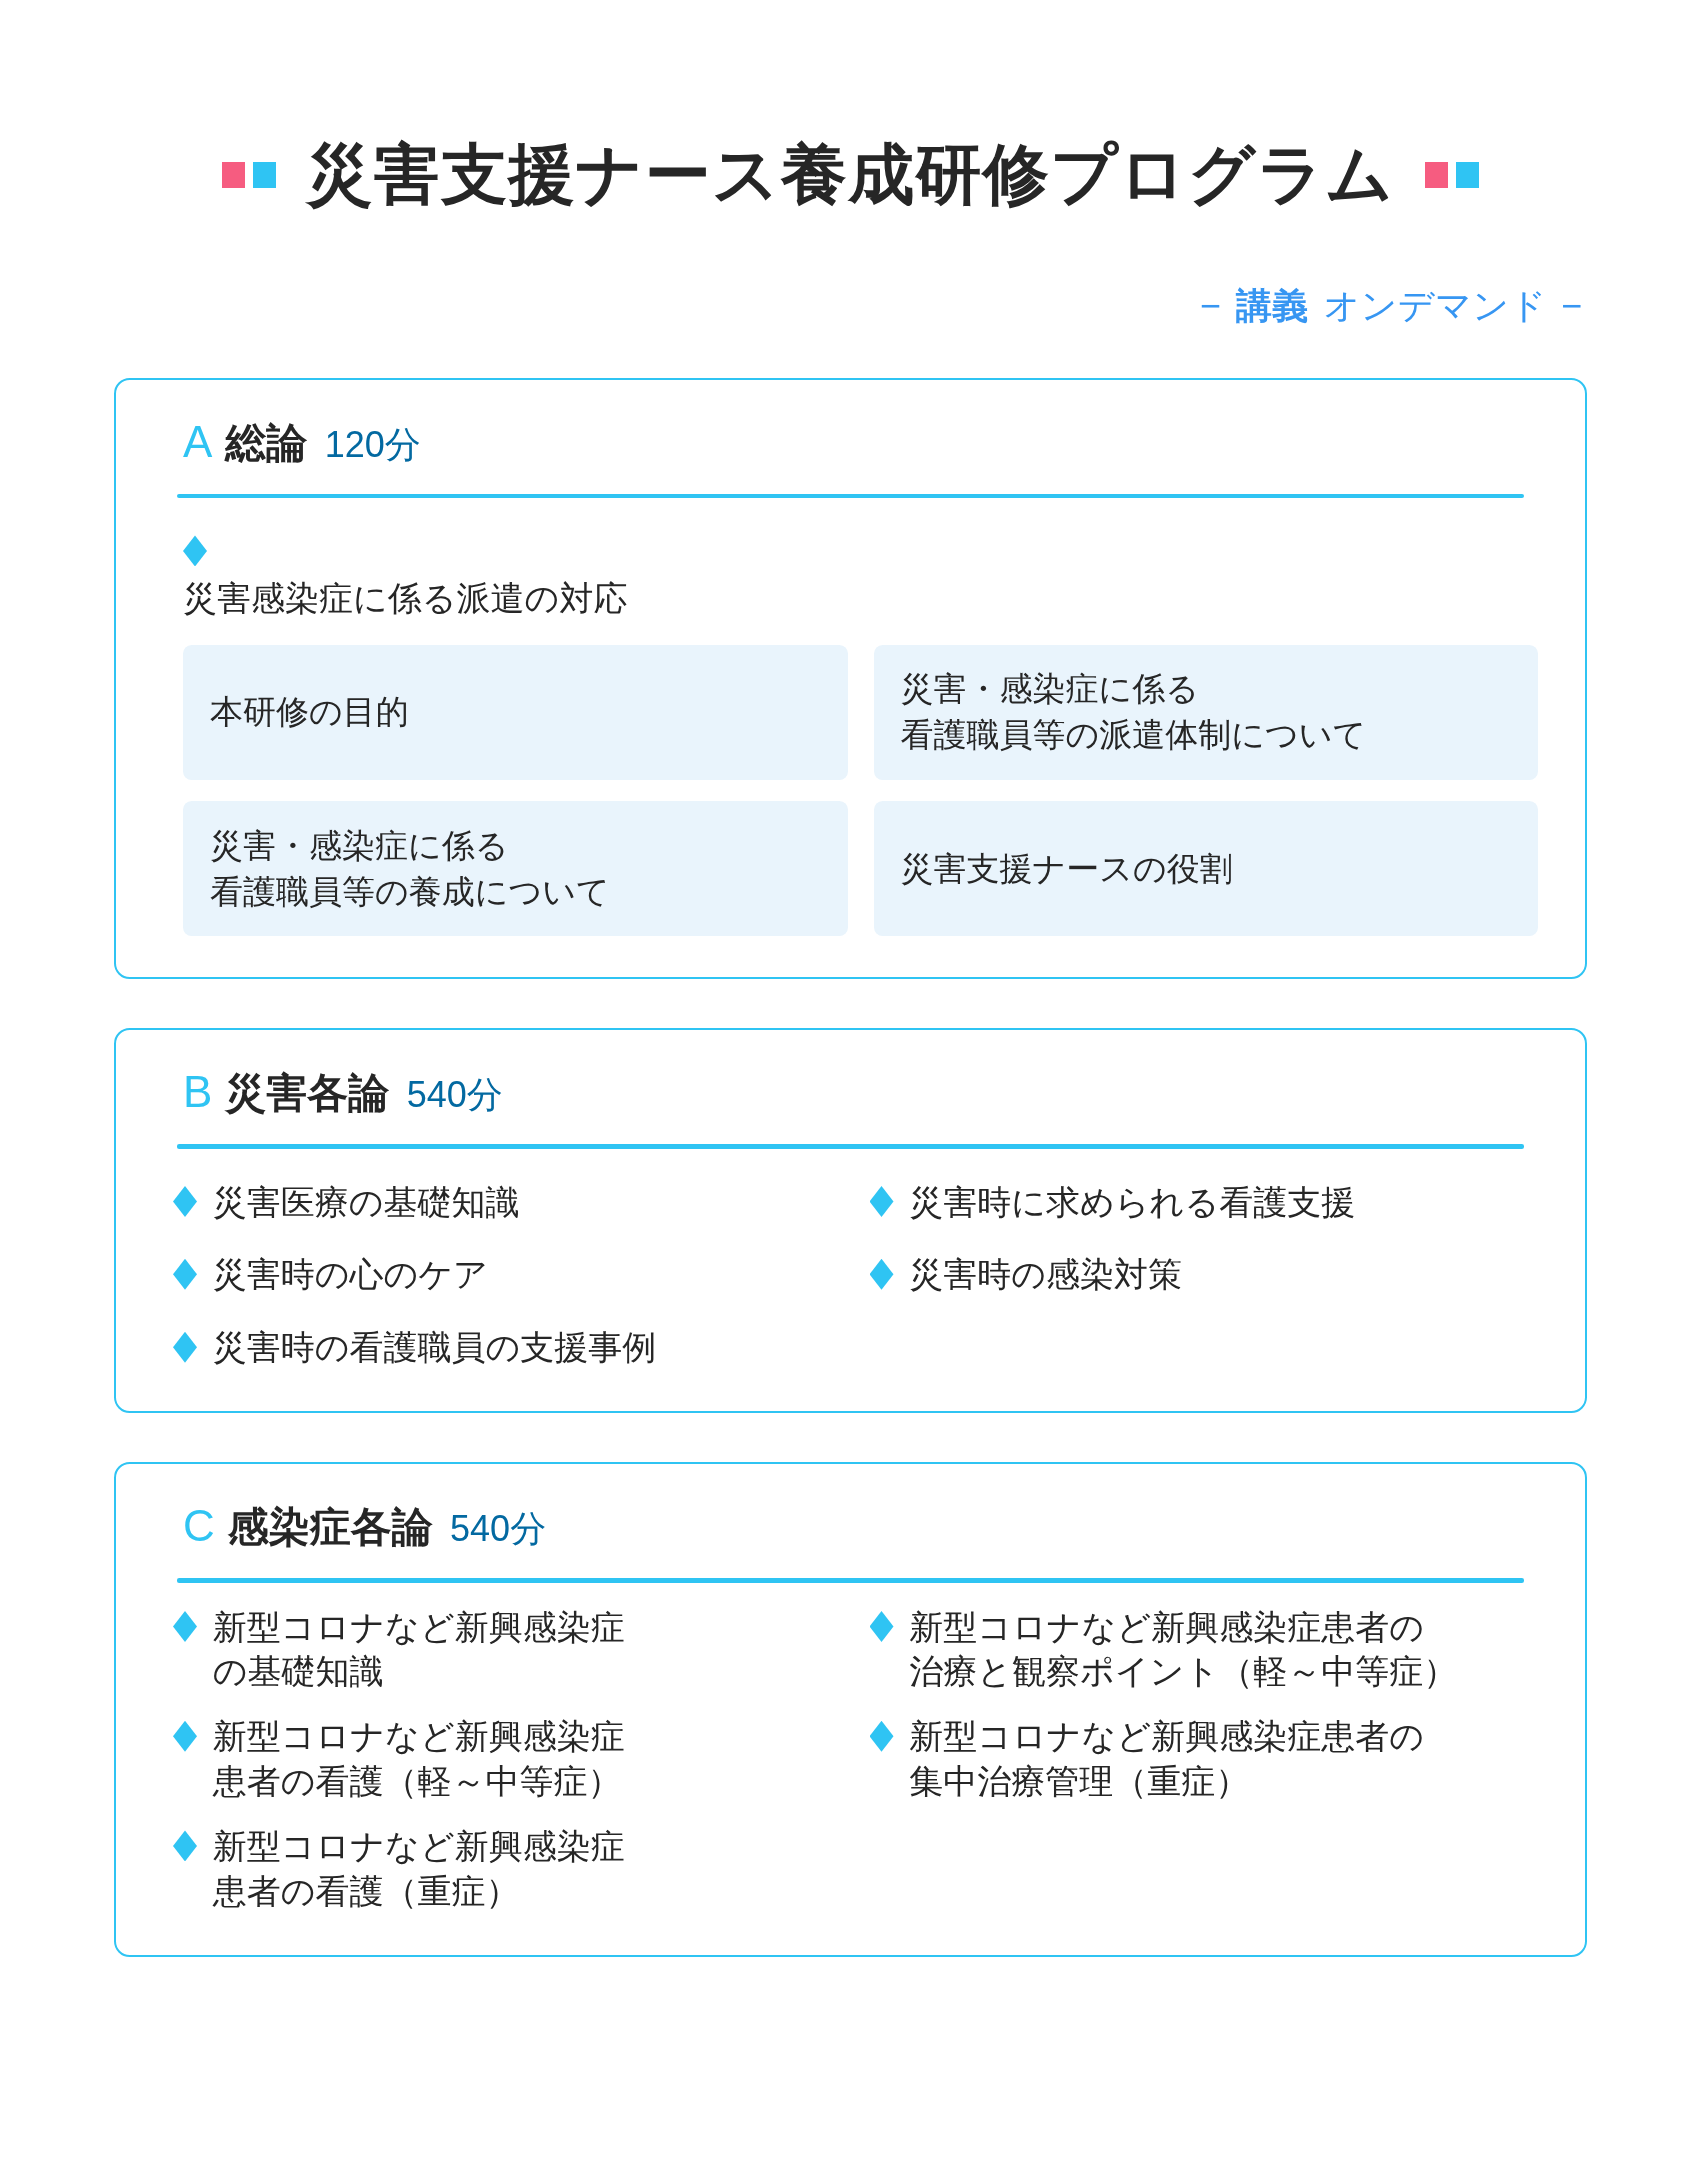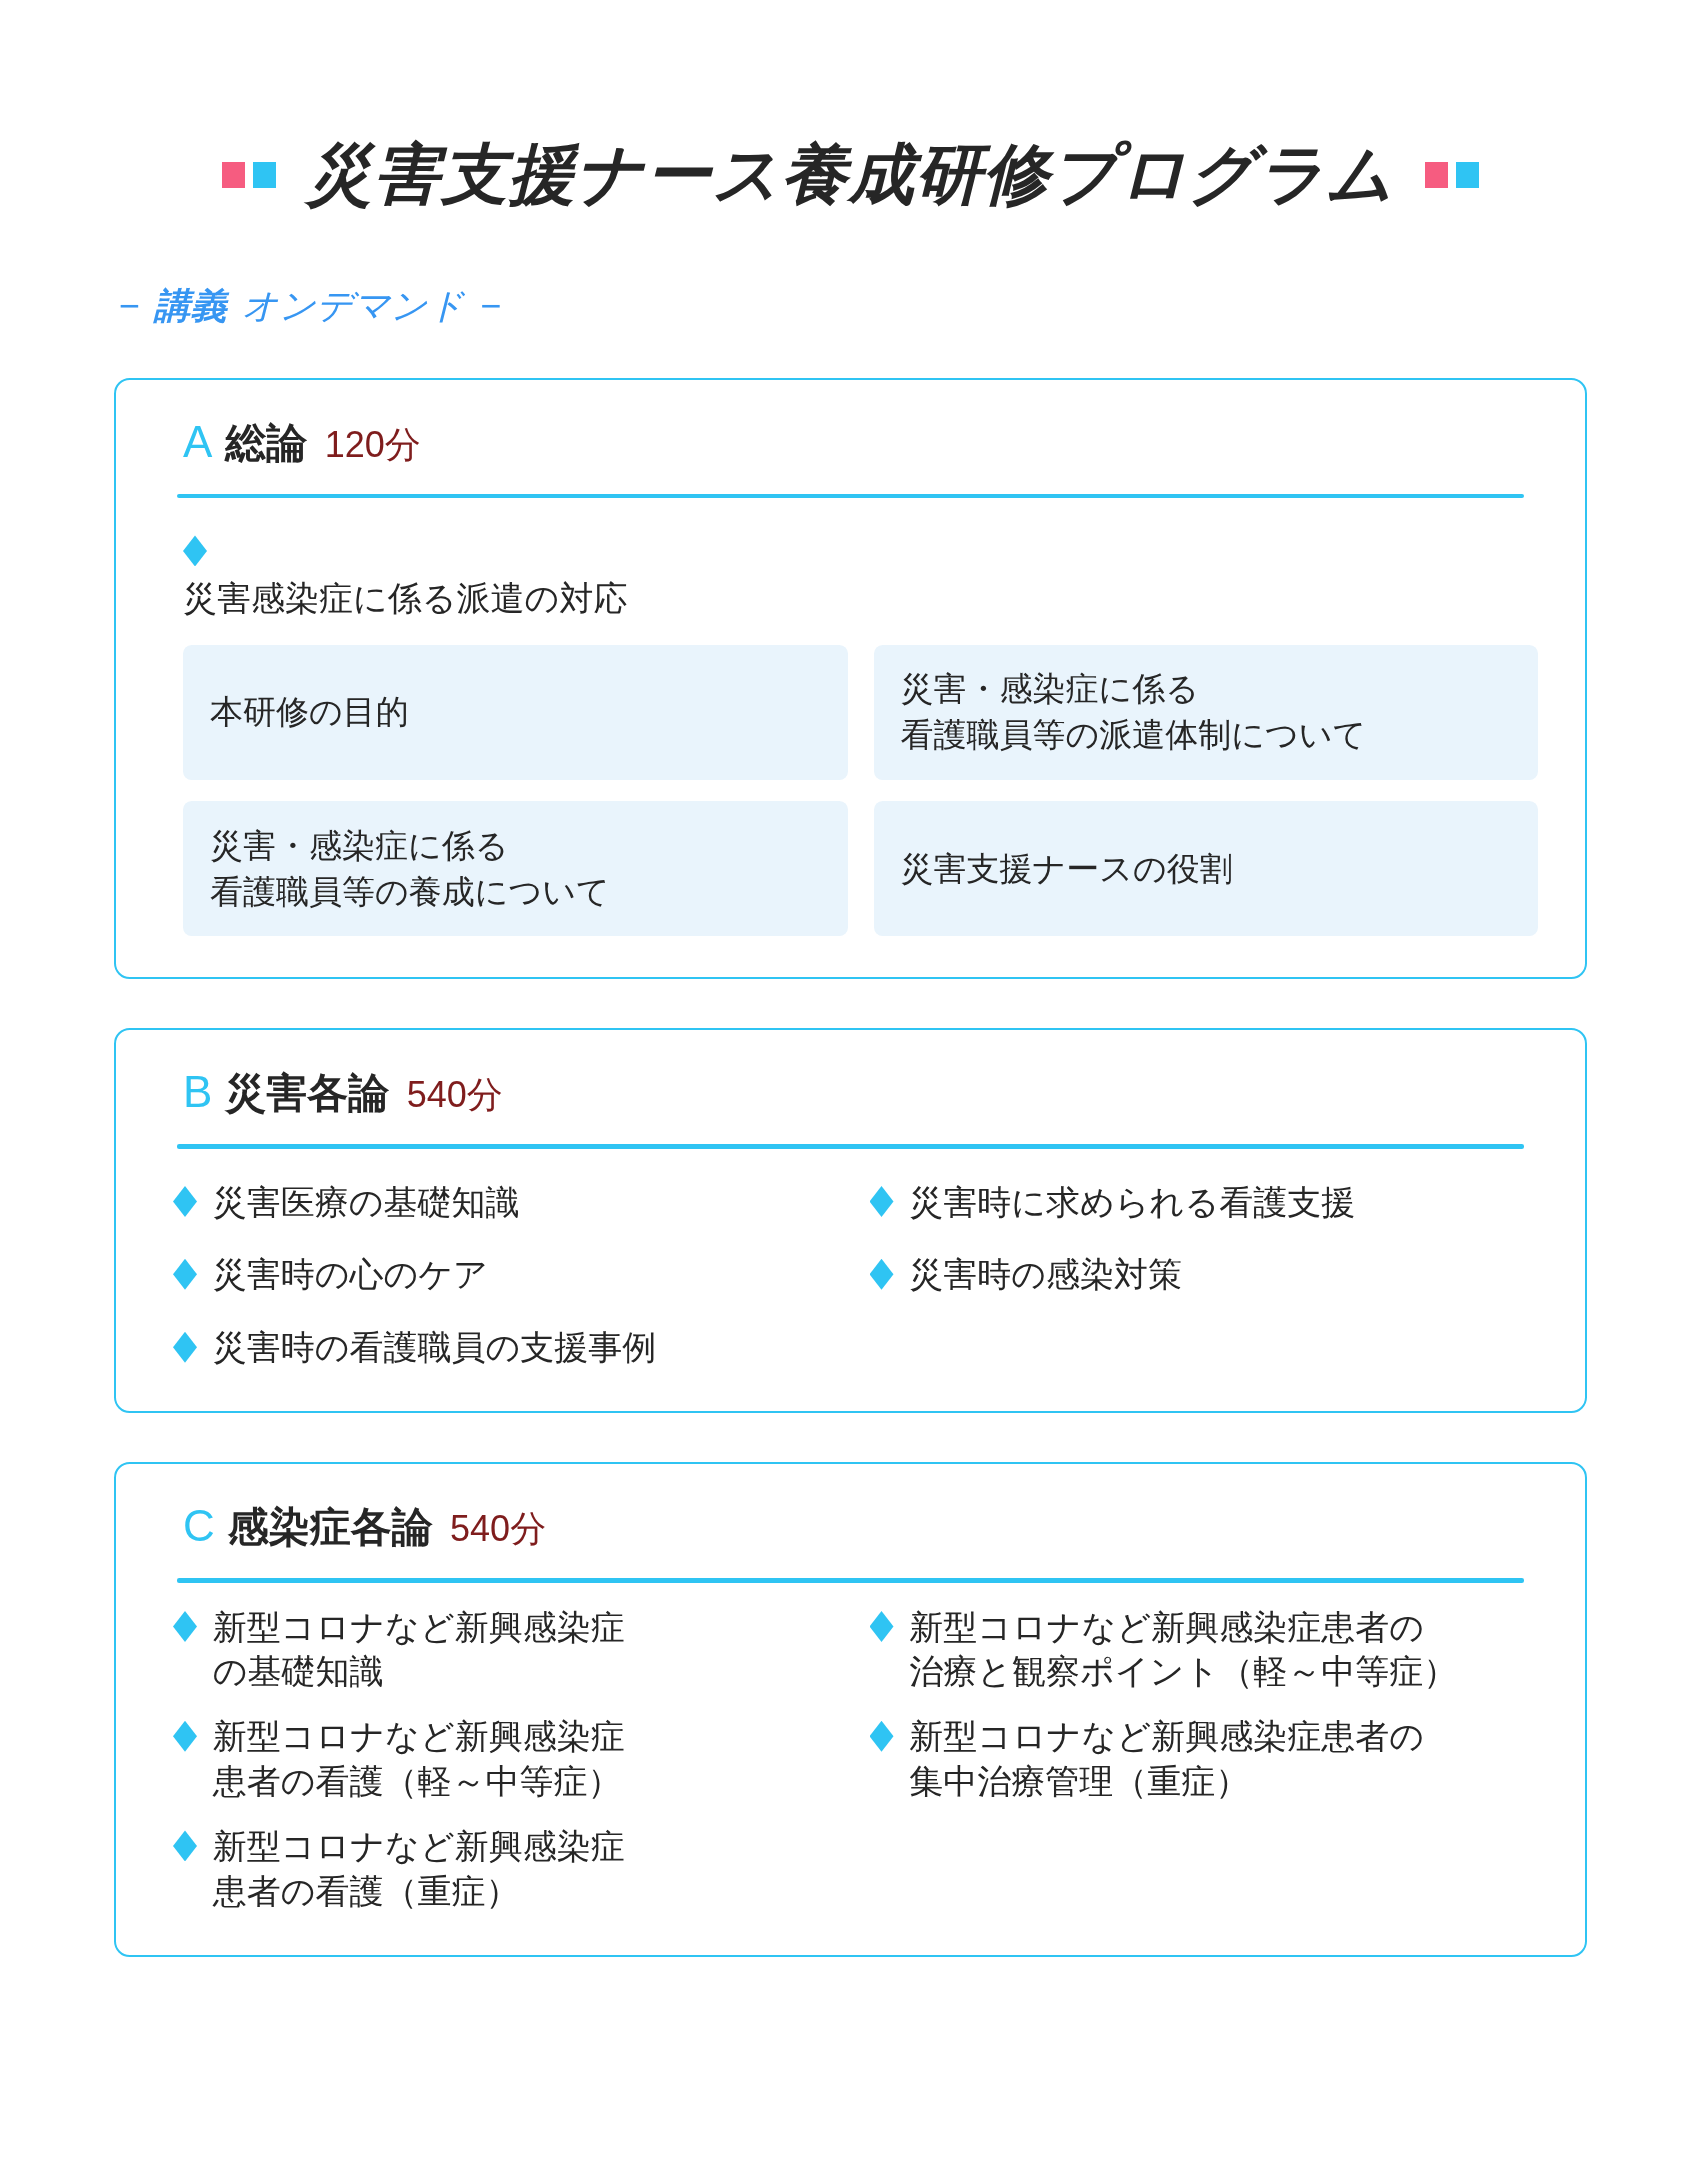--- a/index.html
+++ b/index.html
@@ -19,22 +19,21 @@
     position: relative;
     width: 1701px;
     height: 2172px;
     box-sizing: border-box;
     padding: 0 114px;
   }
 
   
   .header {
     padding-top: 94px;
-    text-align: left;
-    font-style: italic;
+    text-align: right;
   }
   .title-row {
     display: flex;
     align-items: center;
     justify-content: center;
     gap: 31px;
   }
   .deco {
     display: flex;
     gap: 7.1px;
@@ -106,21 +105,21 @@
   }
   .card-title {
     font-size: 41px;
     font-weight: 700;
     color: #262626;
     line-height: 1;
   }
   .card-duration {
     font-size: 36px;
     font-weight: 400;
-    color: #7f1d1d;
+    color: #0369a1;
     line-height: 1;
     padding-left: 4.3px;
   }
 
   .divider {
     height: 4.3px;
     background: #2FC4F3;
     margin: 30px 14.3px 0 14.3px;
     border-radius: 2.1px;
   }

